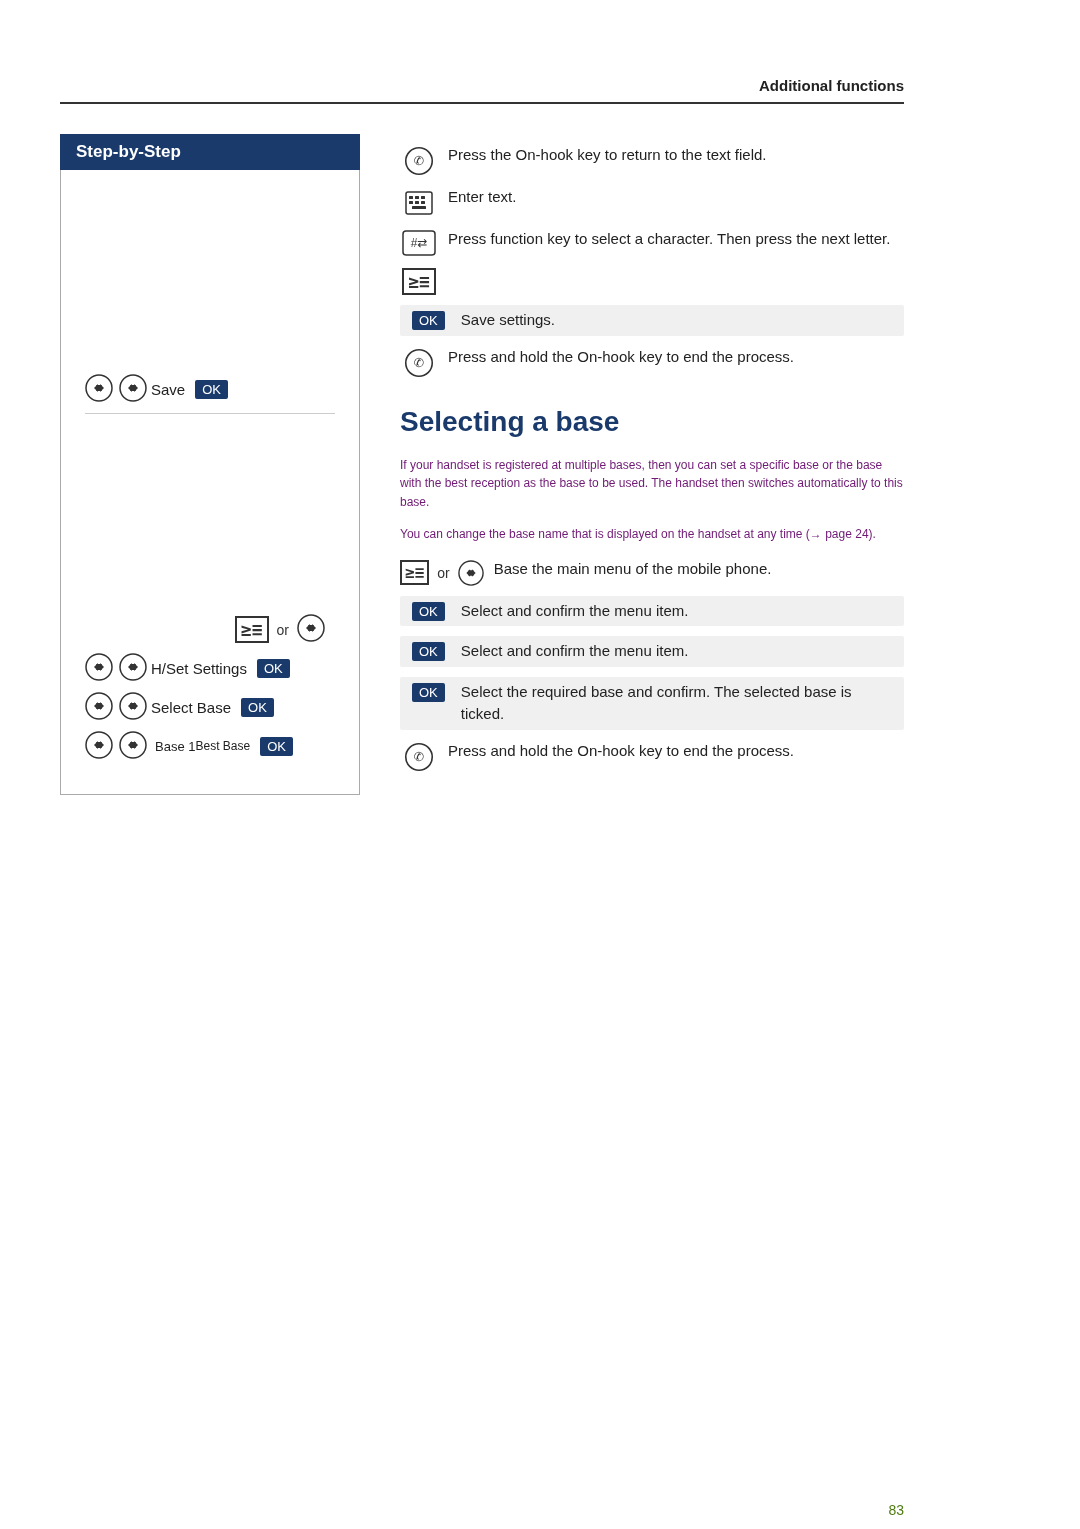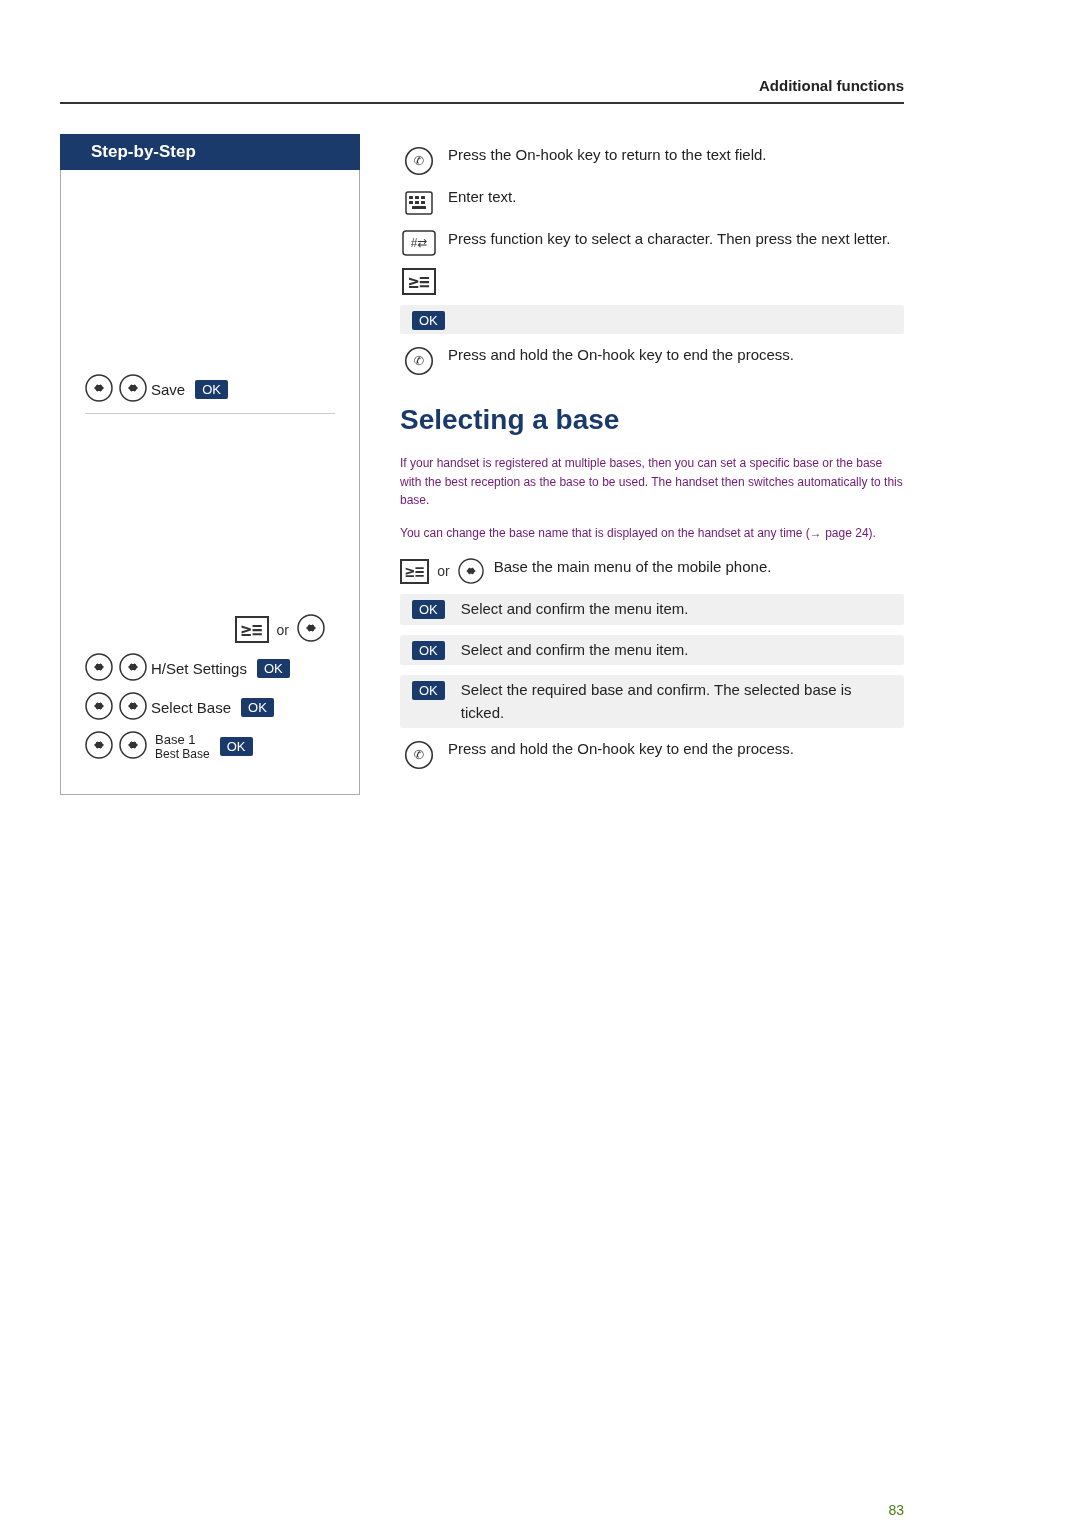--- a/index.html
+++ b/index.html
@@ -46,21 +46,21 @@
       min-width: 320px;
       padding-right: 20px;
       flex-shrink: 0;
     }
 
     .step-by-step-header {
       background: #1a3a6b;
       color: #fff;
       font-weight: bold;
       font-size: 17px;
-      padding: 8px 31px;
+      padding: 8px 16px;
       margin-bottom: 0;
       display: block;
     }
 
     .sidebar-box {
       border: 1px solid #aaa;
       border-top: none;
       min-height: 400px;
       padding: 24px;
     }
@@ -152,21 +152,21 @@
     
     .sidebar-row {
       display: flex;
       align-items: center;
       margin: 8px 0;
       gap: 4px;
     }
 
     .row-label-block {
       display: flex;
-      flex-direction: column;
+      flex-direction: row;
       font-size: 13px;
       margin-left: 4px;
     }
   </style>
 </head>
 <body>
 
 <div class="page">
 
   <div class="header">
@@ -326,20 +326,21 @@
       <div class="instr-row">
         <div class="instr-icon">
           <span style="font-size:18px; font-weight:bold; color:#333; border:2px solid #333; padding:1px 4px; font-family:monospace;">≥≡</span>
         </div>
       </div>
 
       <div class="instr-row" style="background:#f0f0f0; padding:4px 6px; border-radius:2px;">
         <div class="instr-icon">
           <span class="ok-badge">OK</span>
         </div>
+        <div class="instr-text">Save settings.</div>
       </div>
 
       <div class="instr-row">
         <div class="instr-icon">
           <svg class="onhook" viewBox="0 0 34 34">
             <circle cx="17" cy="17" r="15" fill="none" stroke="#333" stroke-width="1.8"></circle>
             <text x="17" y="22" text-anchor="middle" font-size="14" fill="#333">✆</text>
           </svg>
         </div>
         <div class="instr-text">Press and hold the On-hook key to end the process.</div>

